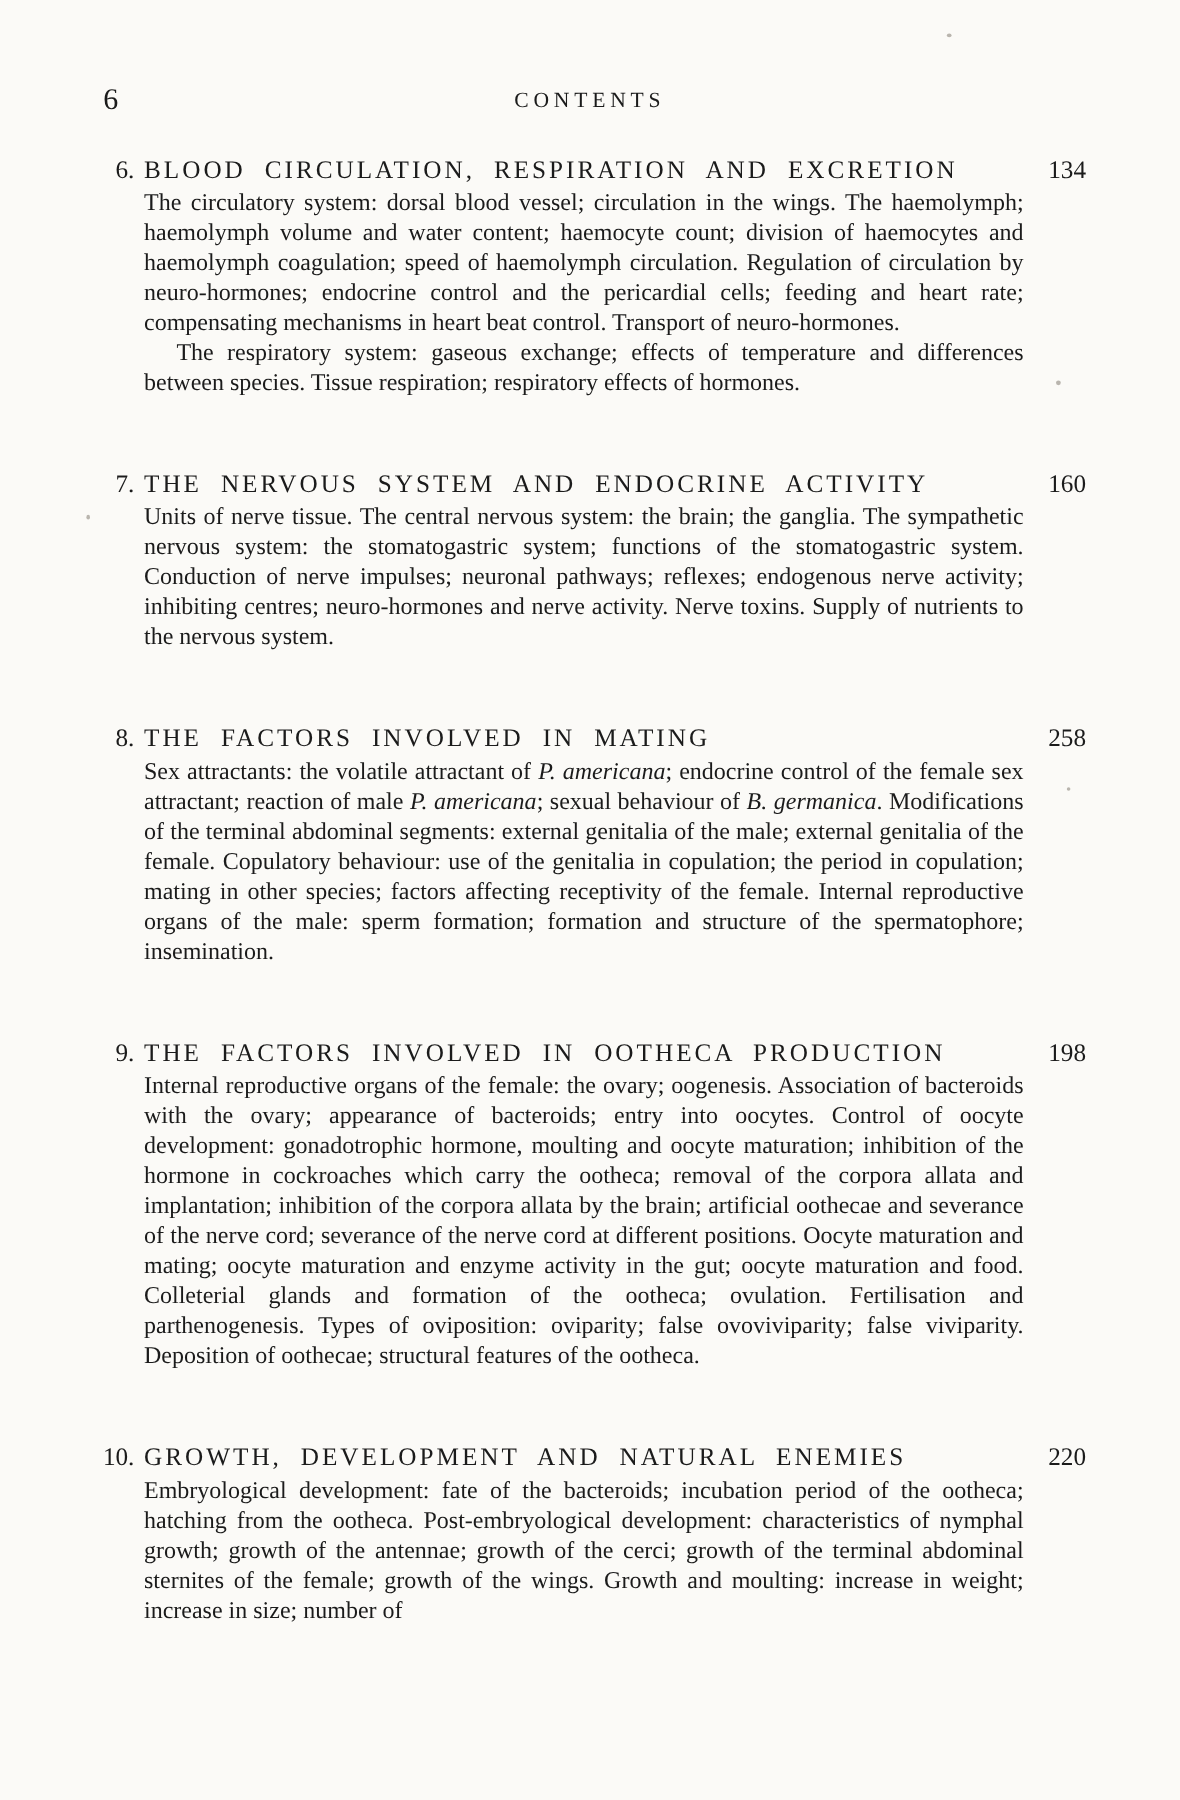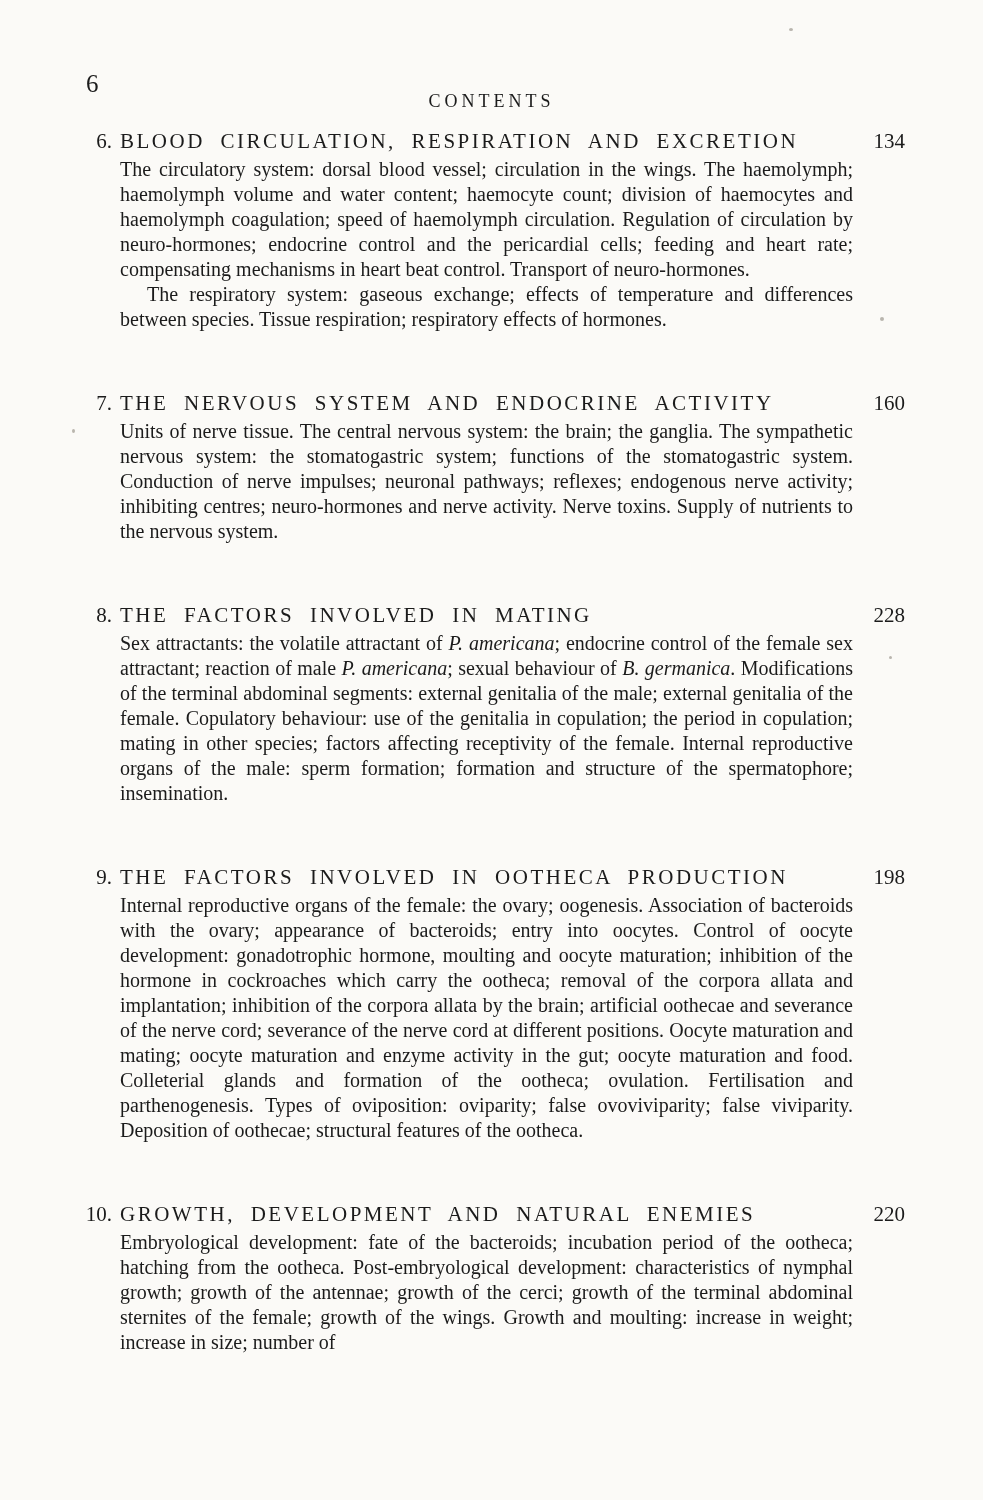--- a/index.html
+++ b/index.html
@@ -22,21 +22,21 @@
     margin-bottom: 18px;
   }
   .folio {
     position: absolute;
     left: 8px; top: 0;
     font-size: 25px;
     line-height: 28px;
   }
   .head-title {
     position: absolute;
-    left: 0; right: 0; top: 19px;
+    left: 0; right: 0; top: 1px;
     text-align: center;
     font-size: 18px;
     letter-spacing: 4px;
     line-height: 24px;
   }
   .entry { margin-bottom: 46px; }
   .entry:last-child { margin-bottom: 0; }
   .entry-header {
     display: flex;
     align-items: baseline;
@@ -108,21 +108,21 @@
     </div>
     <div class="entry-desc">
           <p><span>Units of nerve tissue. The central nervous system: the brain; the ganglia. The sympathetic nervous system: the stomatogastric system; functions of the stomatogastric system. Conduction of nerve impulses; neuronal pathways; reflexes; endogenous nerve activity; inhibiting centres; neuro-hormones and nerve activity. Nerve toxins. Supply of nutrients to the nervous system.</span></p>
         </div>
   </div>
 
   <div class="entry">
     <div class="entry-header">
       <span class="entry-num">8.</span>
       <span class="entry-title">THE FACTORS INVOLVED IN MATING</span>
-      <span class="entry-pagenum">228</span>
+      <span class="entry-pagenum">258</span>
     </div>
     <div class="entry-desc">
           <p><span>Sex attractants: the volatile attractant of </span><i>P. americana</i><span>; endocrine control of the female sex attractant; reaction of male </span><i>P. americana</i><span>;  sexual behaviour of </span><i>B. germanica</i><span>. Modifications of the terminal abdominal segments: external genitalia of the male; external genitalia of the female. Copulatory behaviour: use of the genitalia in copulation; the period in copulation; mating in other species; factors affecting receptivity of the female. Internal reproductive organs of the male: sperm formation; formation and structure of the spermatophore; insemination.</span></p>
         </div>
   </div>
 
   <div class="entry">
     <div class="entry-header">
       <span class="entry-num">9.</span>
       <span class="entry-title">THE FACTORS INVOLVED IN OOTHECA PRODUCTION</span>

